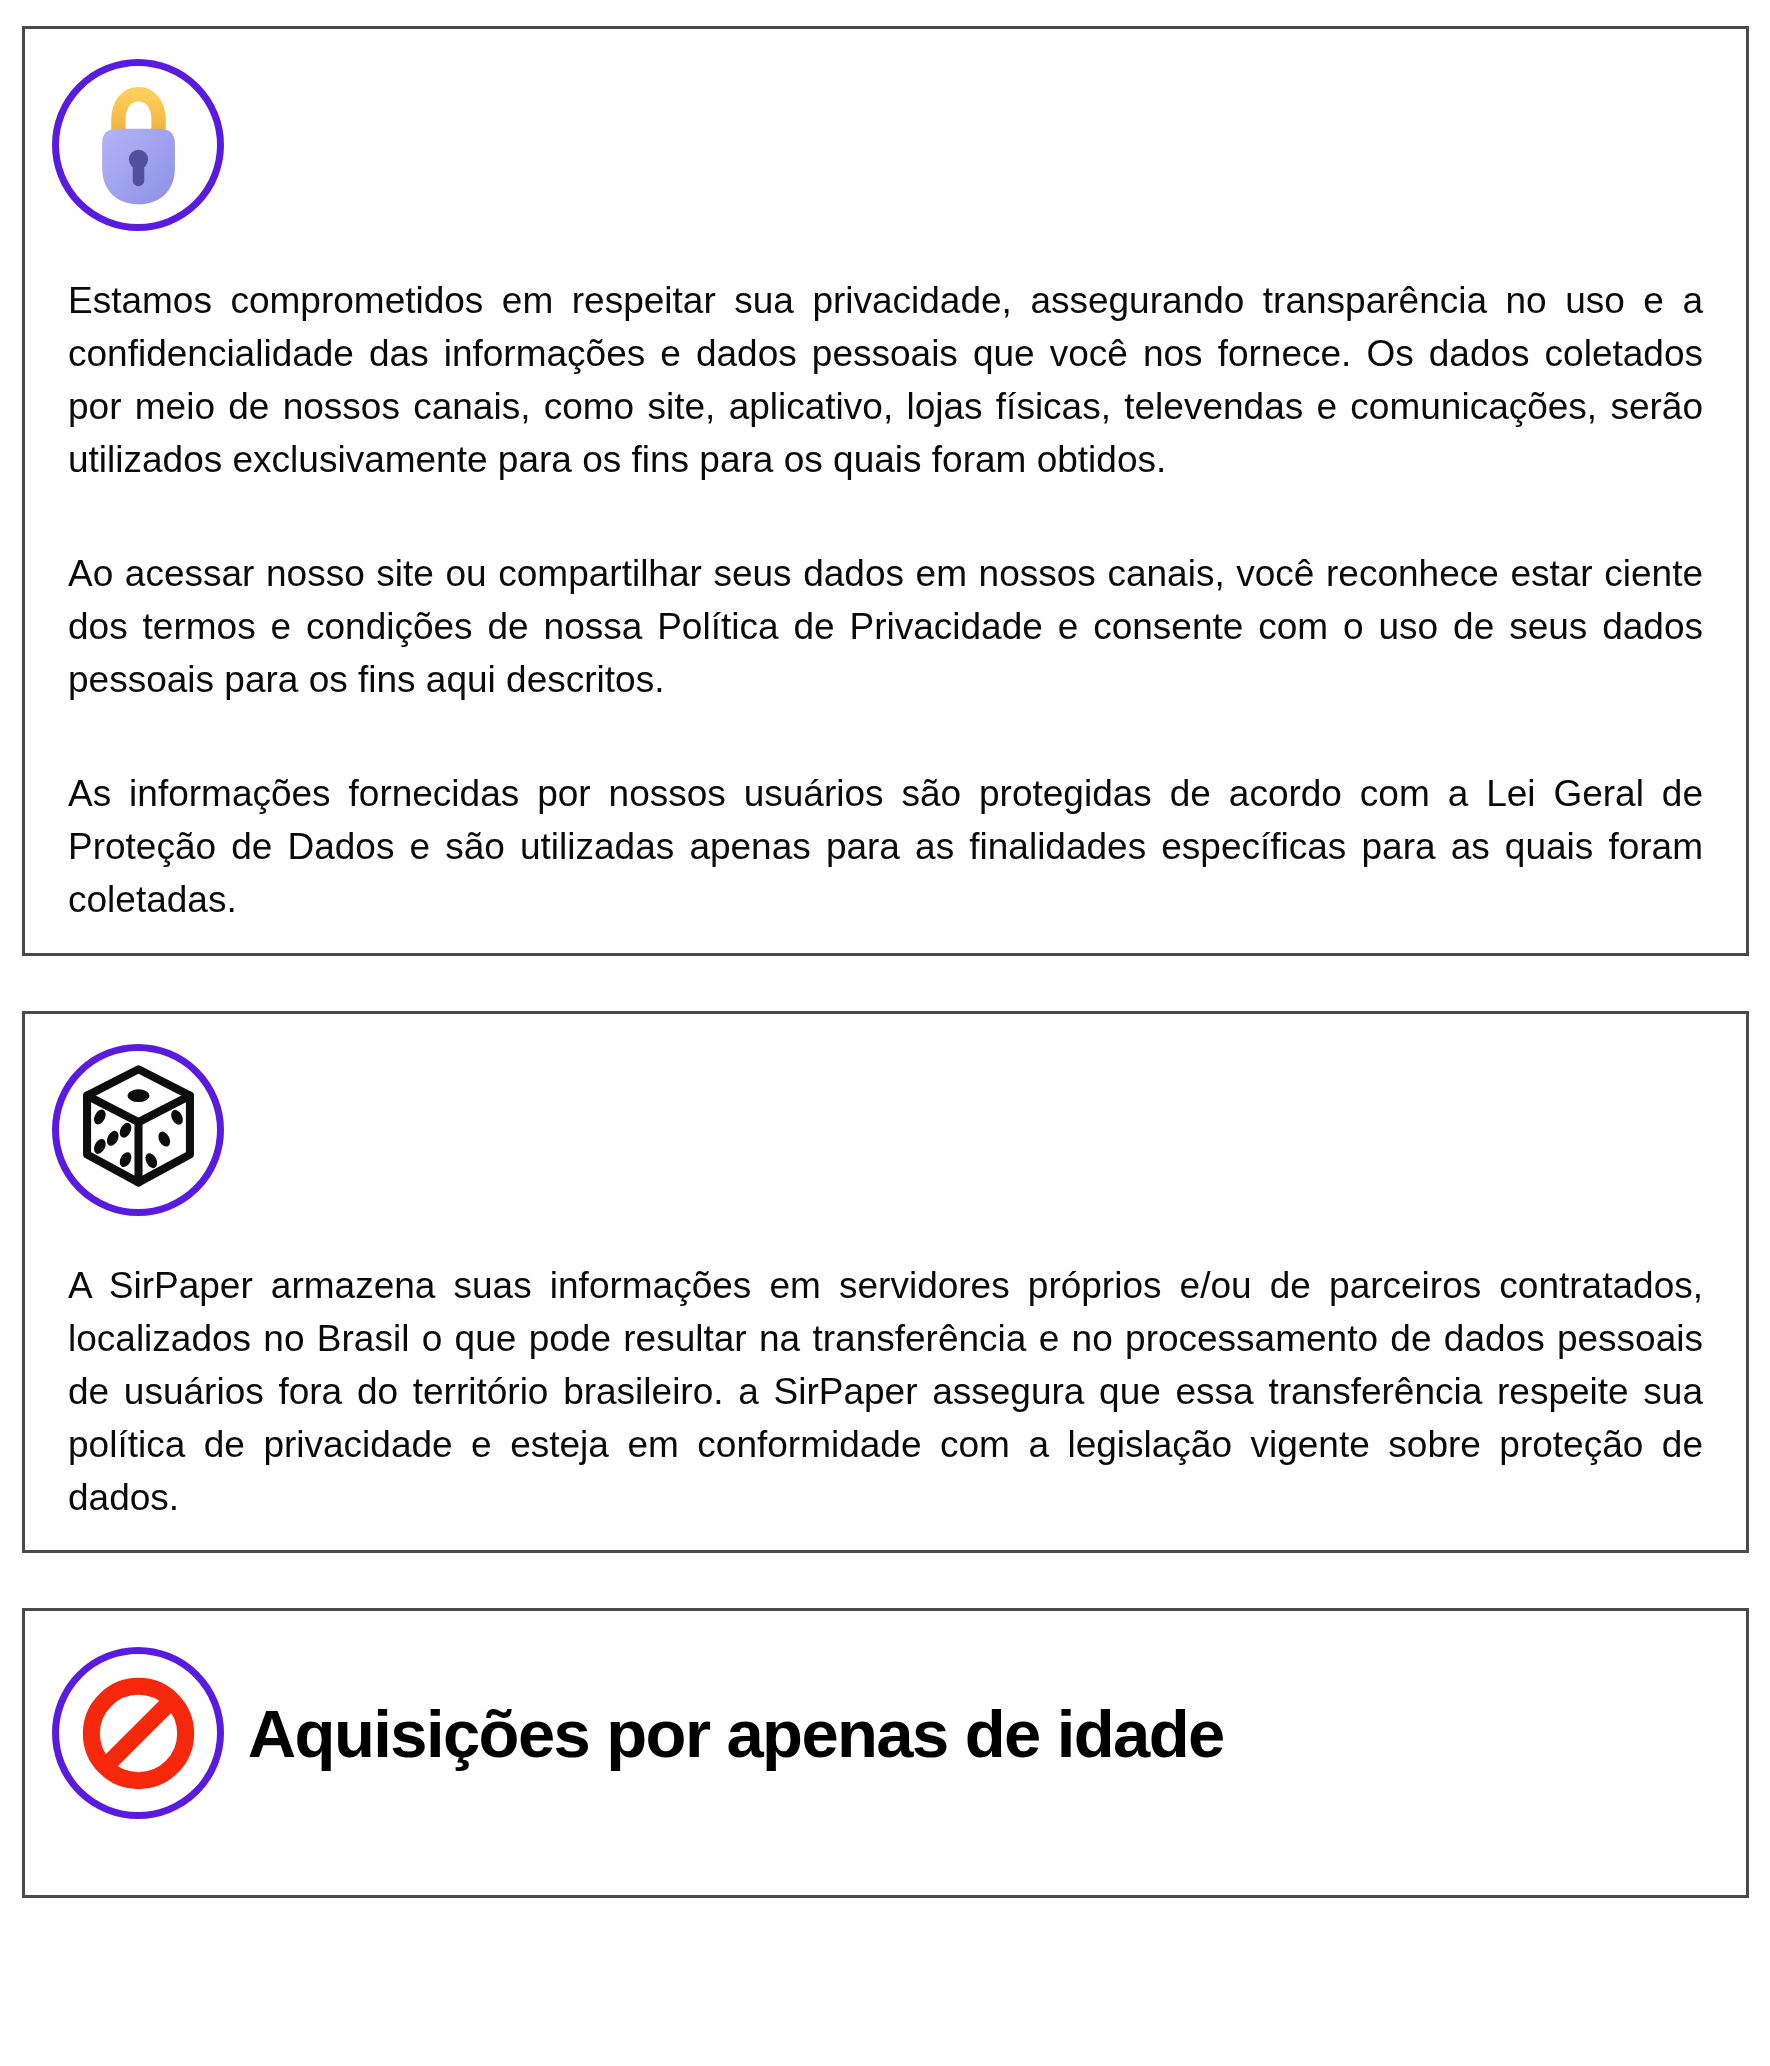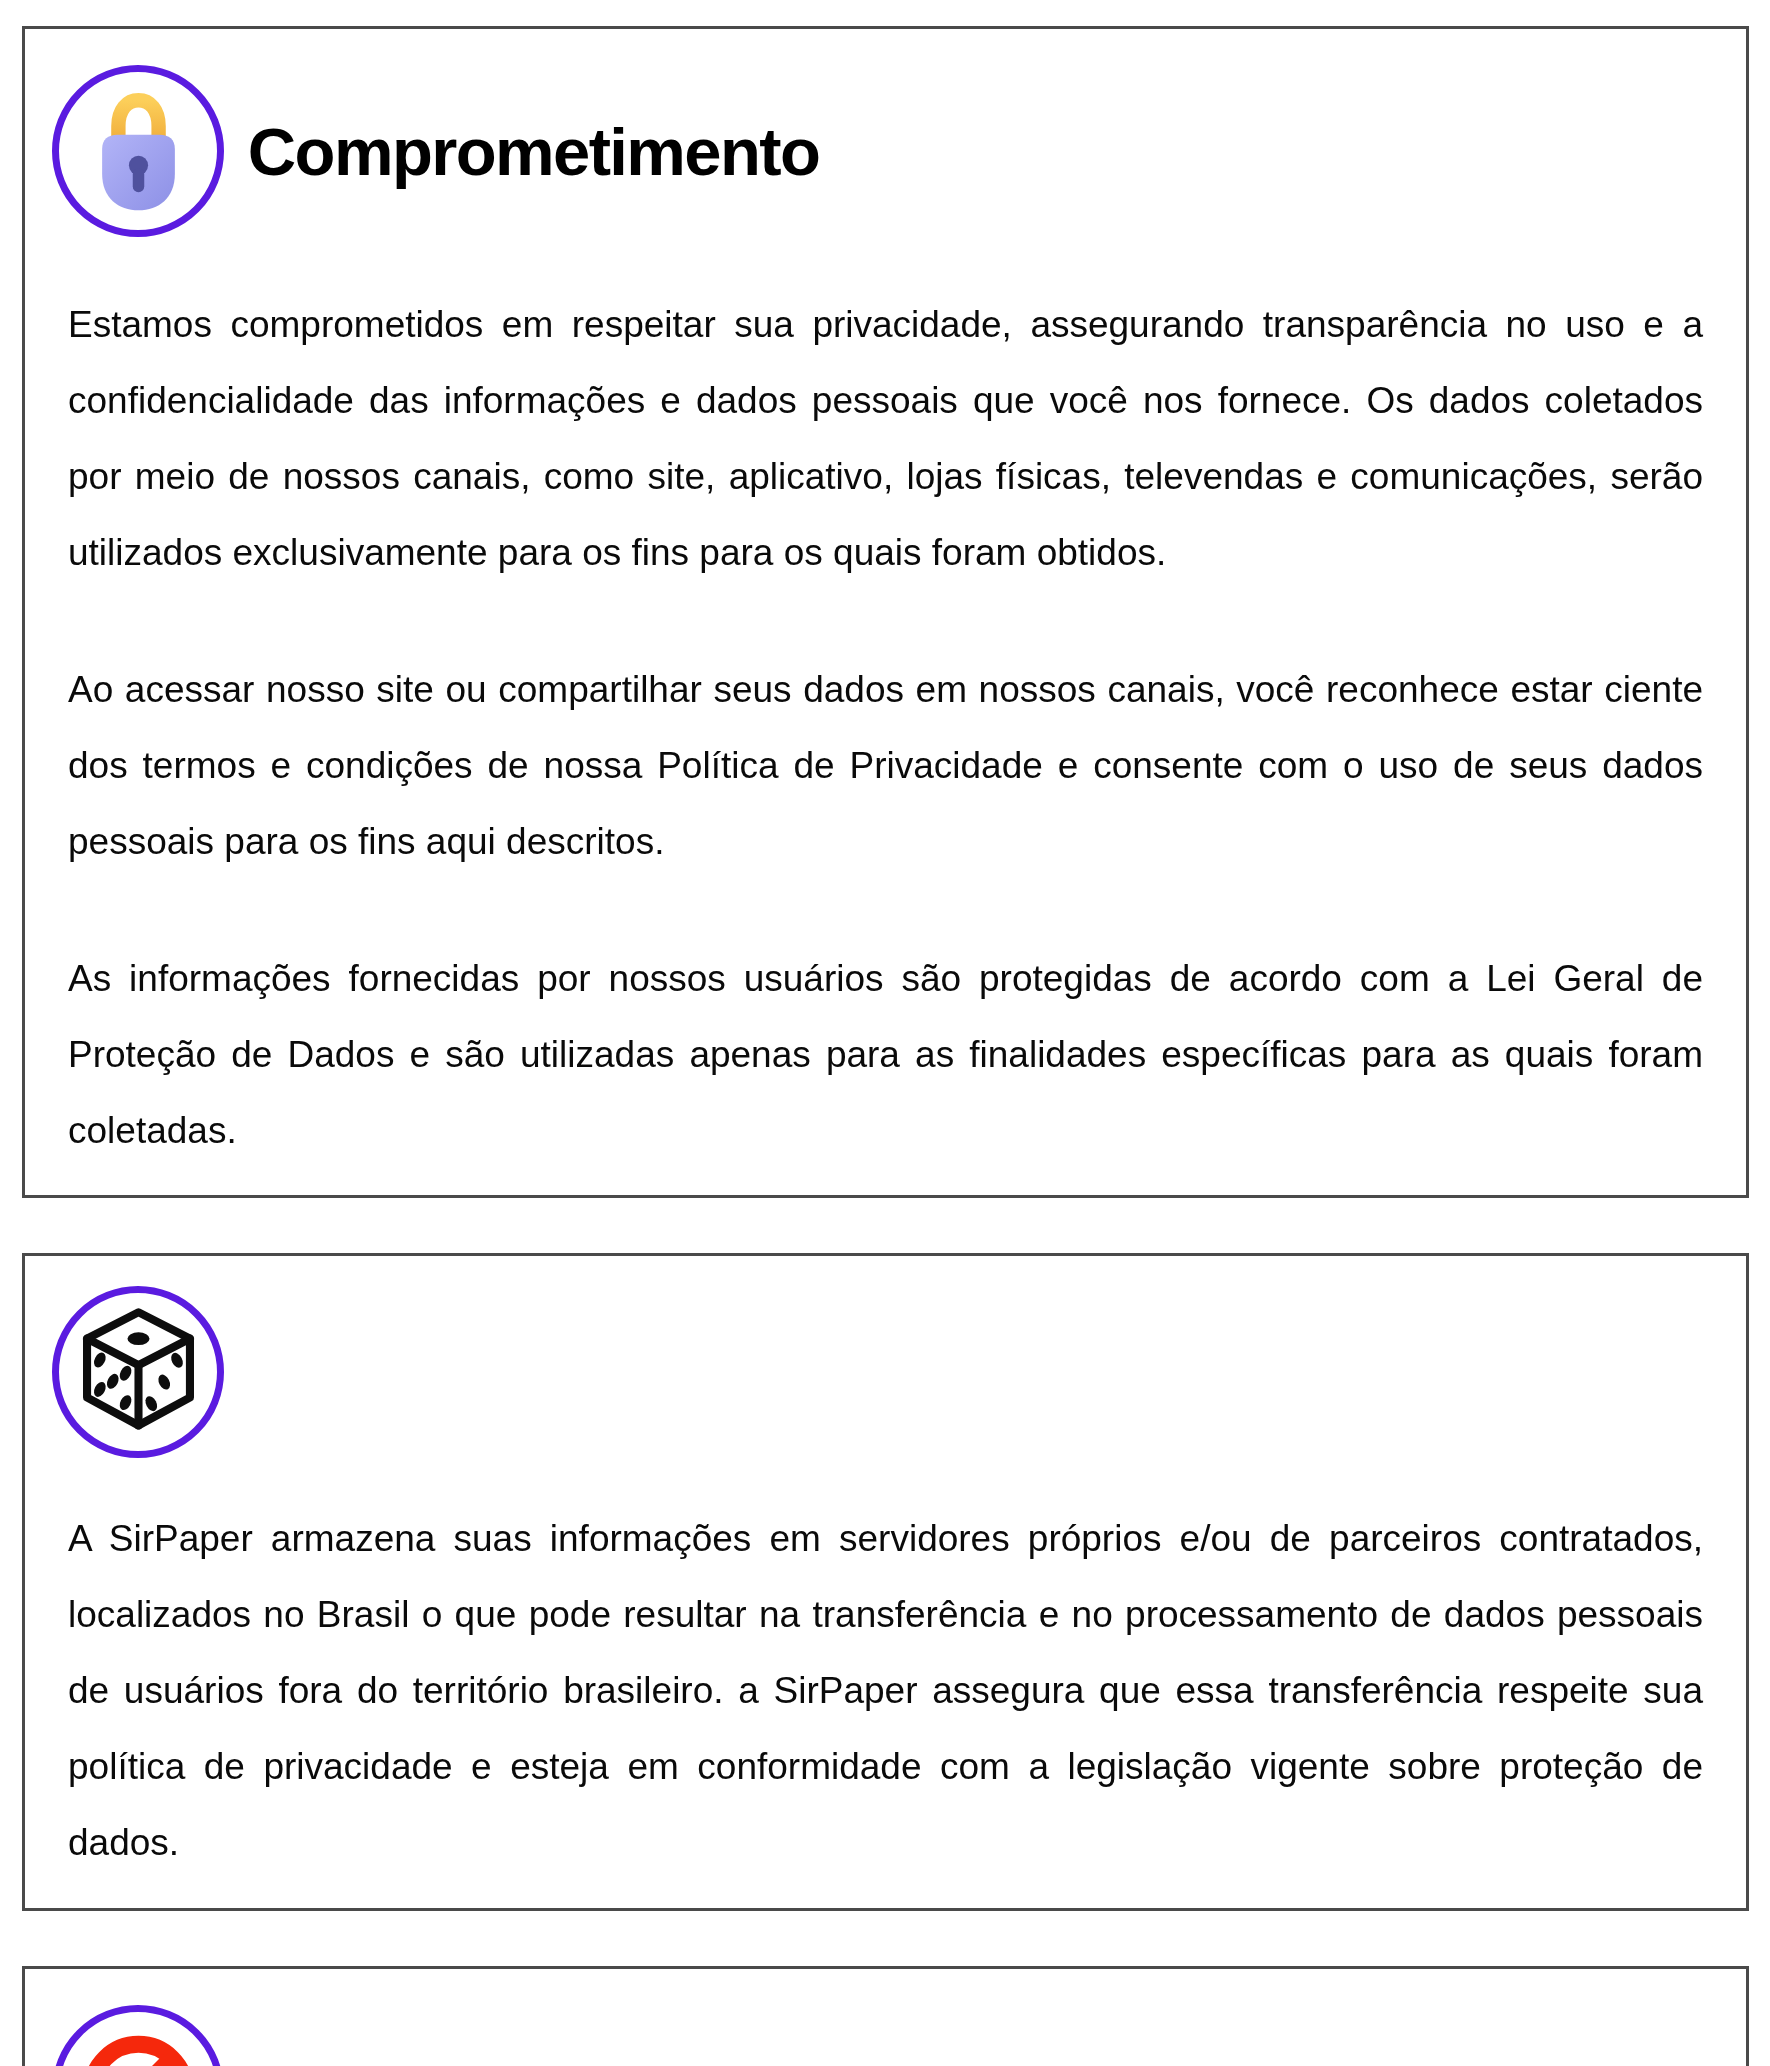--- a/index.html
+++ b/index.html
@@ -43,21 +43,21 @@
   .section-title{
     font-size:67px;
     font-weight:700;
     letter-spacing:-1.6px;
     line-height:1.1;
     color:#000000;
     white-space:nowrap;
   }
   .card-body p{
     font-size:37px;
-    line-height:76px;
+    line-height:53px;
     text-align:justify;
     margin:0 0 61px 0;
     color:var(--ink);
   }
   .card-body p:last-child{margin-bottom:0;}
   svg{display:block;}
 </style>
 </head>
 <body>
 
@@ -78,21 +78,20 @@
                 <stop offset="1" stop-color="#8d90e6"></stop>
               </linearGradient>
             </defs>
             <path d="M39 72 V44 C39 27 48 17 60 17 C72 17 81 27 81 44 V72" fill="none" stroke="url(#shk)" stroke-width="15" stroke-linecap="round"></path>
             <path d="M22 68 C22 58 28 53 38 53 H82 C92 53 98 58 98 68 V94 C98 119 81 132 60 132 C39 132 22 119 22 94 Z" fill="url(#bdy)"></path>
             <circle cx="60" cy="85" r="10" fill="#4f519e"></circle>
             <rect x="54" y="88" width="12" height="25" rx="6" fill="#4f519e"></rect>
           </svg>
         </span>
       </div>
-      <h2 class="section-title">Comprometimento</h2>
     </div>
     <div class="card-body">
       <p>Estamos comprometidos em respeitar sua privacidade, assegurando transparência no uso e a confidencialidade das informações e dados pessoais que você nos fornece. Os dados coletados por meio de nossos canais, como site, aplicativo, lojas físicas, televendas e comunicações, serão utilizados exclusivamente para os fins para os quais foram obtidos.</p>
       <p>Ao acessar nosso site ou compartilhar seus dados em nossos canais, você reconhece estar ciente dos termos e condições de nossa Política de Privacidade e consente com o uso de seus dados pessoais para os fins aqui descritos.</p>
       <p>As informações fornecidas por nossos usuários são protegidas de acordo com a Lei Geral de Proteção de Dados e são utilizadas apenas para as finalidades específicas para as quais foram coletadas.</p>
     </div>
   </section>
 
   <section class="card">
     <div class="card-header">

